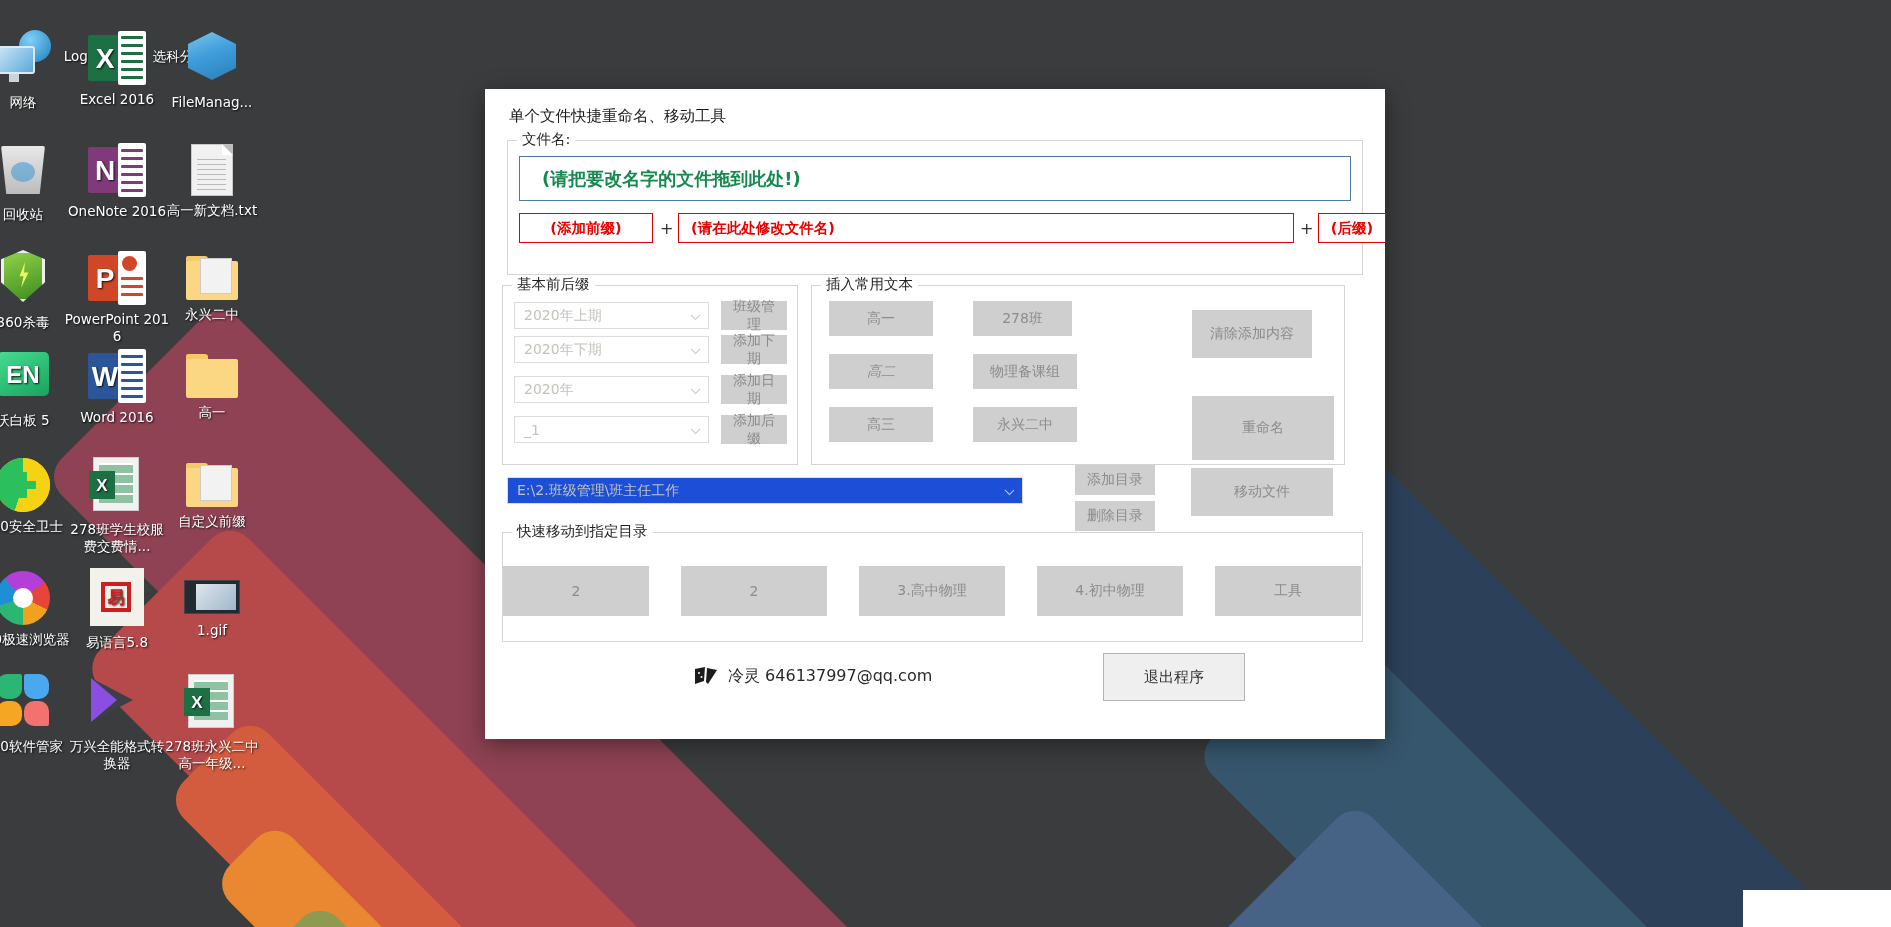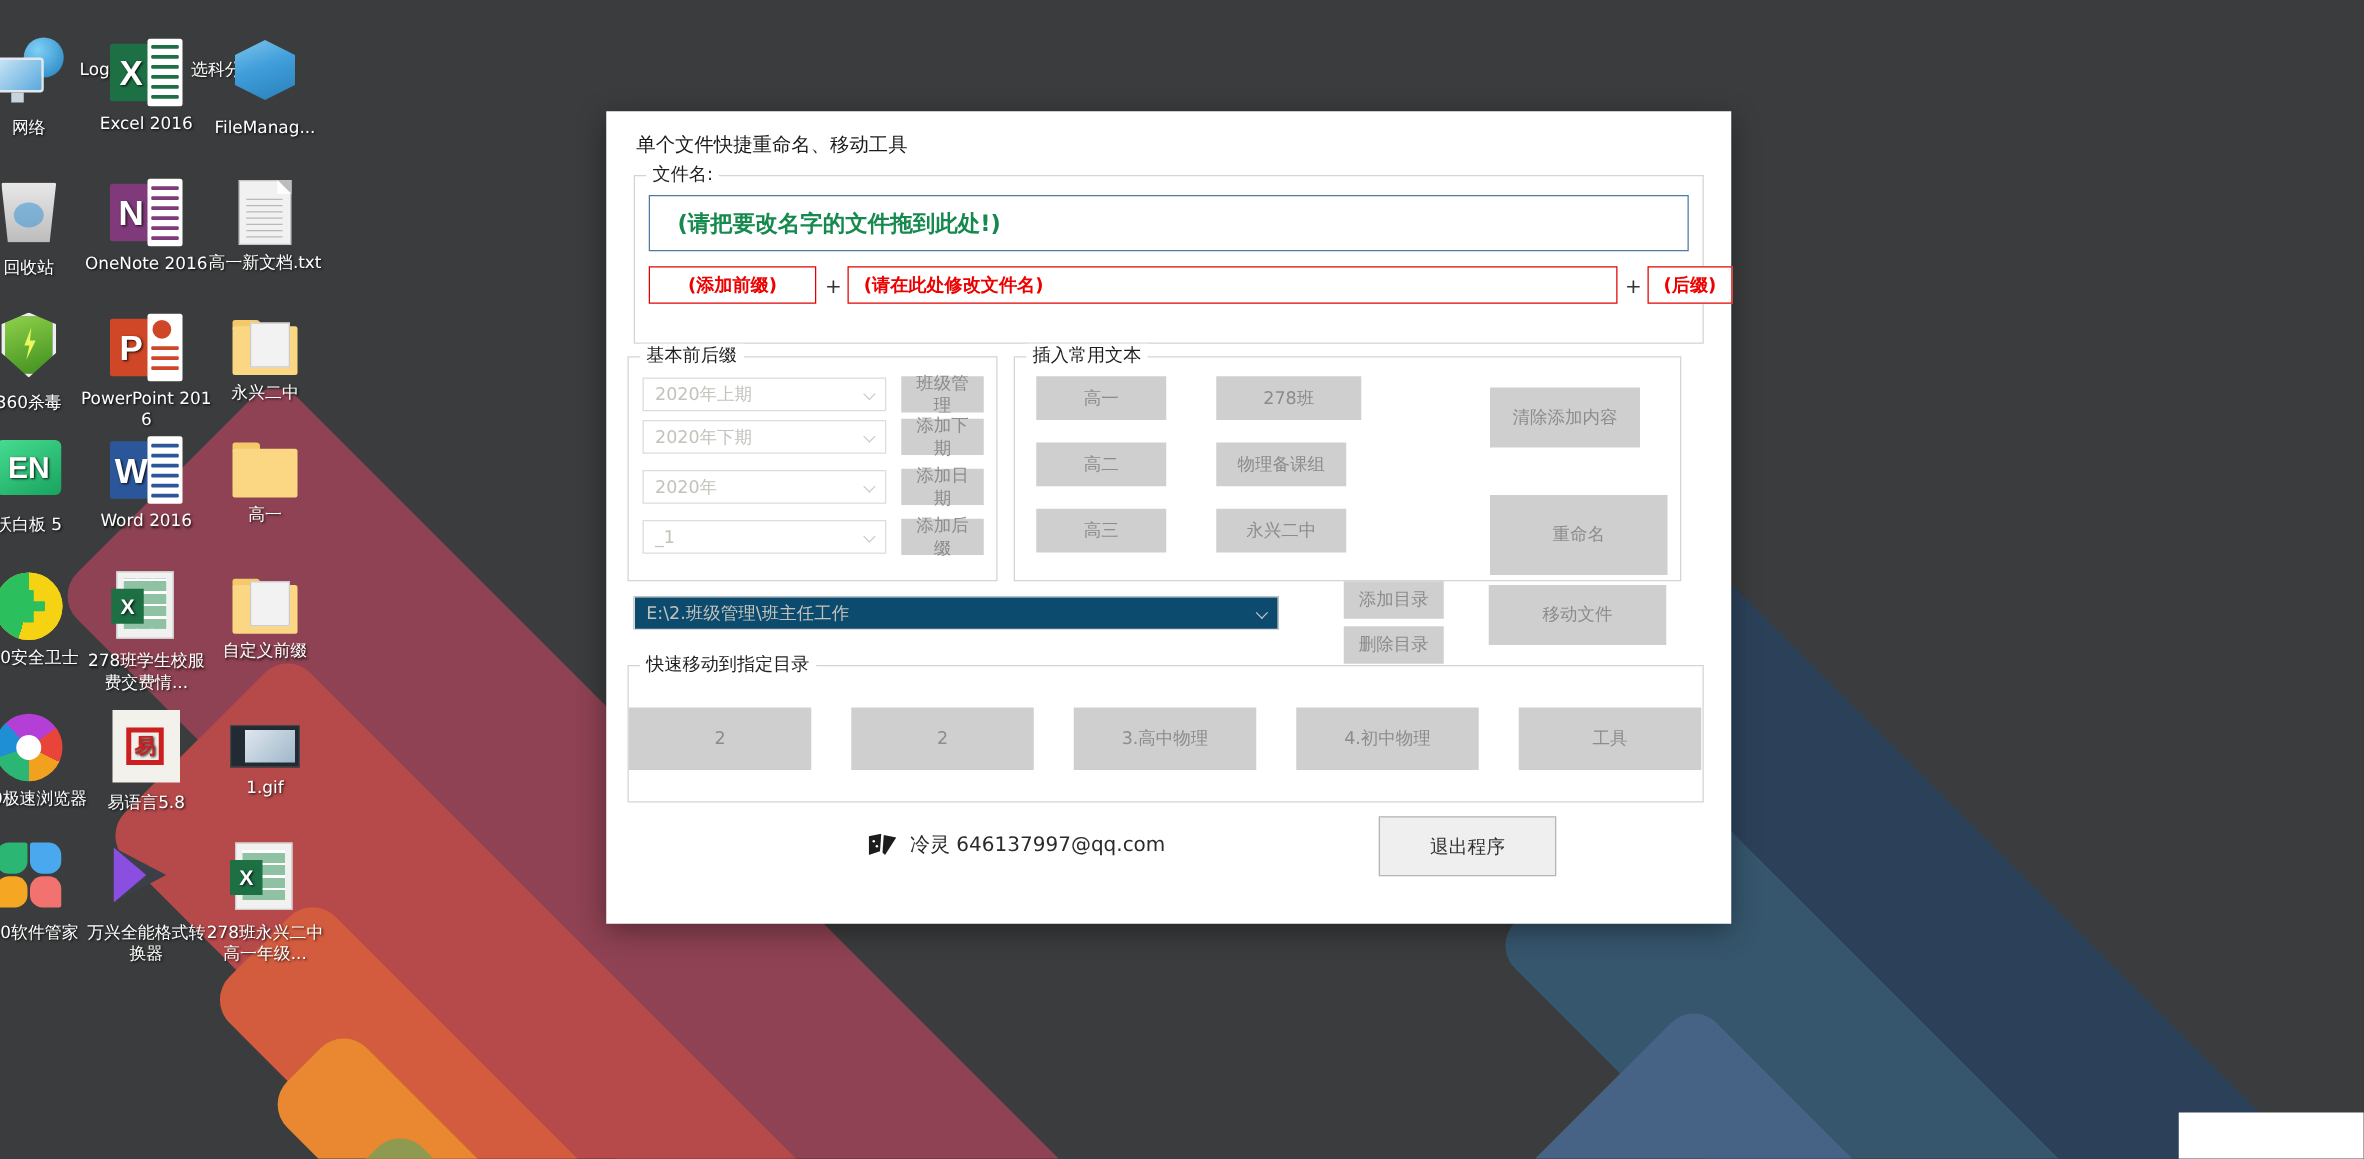--- a/index.html
+++ b/index.html
@@ -136,21 +136,21 @@
     cursor:default;
   }
   .gbtn { position:absolute; }
 
   
   #gb-insert { left:326px; top:196px; width:534px; height:180px;padding-left:18px; }
 
   
   #dir-combo {
     position:absolute; left:22px; top:388px; width:516px; height:27px;
-    border:1px solid #dcdcdc; background:#0c4a6e;
+    border:1px solid #dcdcdc; background:#1d4ed8;
     display:flex; align-items:center; padding-left:9px;
     color:#c3c3bc; font-size:14px;
   }
   #dir-combo .chev {
     position:absolute; right:9px; top:50%; transform:translateY(-60%) rotate(45deg);
     width:7px; height:7px; border-right:1.6px solid #c9c9c9; border-bottom:1.6px solid #c9c9c9;
   }
 
   
   #gb-quick { left:17px; top:443px; width:861px; height:110px; }
@@ -445,24 +445,24 @@
       <span>_1</span>
       <span class="chev"></span>
     </div>
     <button class="btn gbtn" style="left:218px; top:129px; width:66px; height:29px;">添加后缀</button>
   </div>
 
   <div class="groupbox" id="gb-insert">
     <span class="gb-title">插入常用文本</span>
 
     <button class="btn gbtn" style="left:17px; top:15px; width:104px; height:35px;">高一</button>
-    <button class="btn gbtn" style="left:17px; top:68px; width:104px; height:35px;">高二</button>
+    <button class="btn gbtn" style="left:17px; top:68px; width:104px; height:35px;font-style:italic;">高二</button>
     <button class="btn gbtn" style="left:17px; top:121px; width:104px; height:35px;">高三</button>
 
-    <button class="btn gbtn" style="left:161px; top:15px; width:116px; height:35px;text-align:center;">278班</button>
+    <button class="btn gbtn" style="left:161px; top:15px; width:99px; height:35px;text-align:center;">278班</button>
     <button class="btn gbtn" style="left:161px; top:68px; width:104px; height:35px;">物理备课组</button>
     <button class="btn gbtn" style="left:161px; top:121px; width:104px; height:35px;">永兴二中</button>
 
     <button class="btn gbtn" style="left:380px; top:24px; width:120px; height:48px;">清除添加内容</button>
     <button class="btn gbtn" style="left:380px; top:110px; width:142px; height:64px;">重命名</button>
   </div>
 
   <div id="dir-combo">
     <span>E:\2.班级管理\班主任工作</span>
     <span class="chev"></span>

